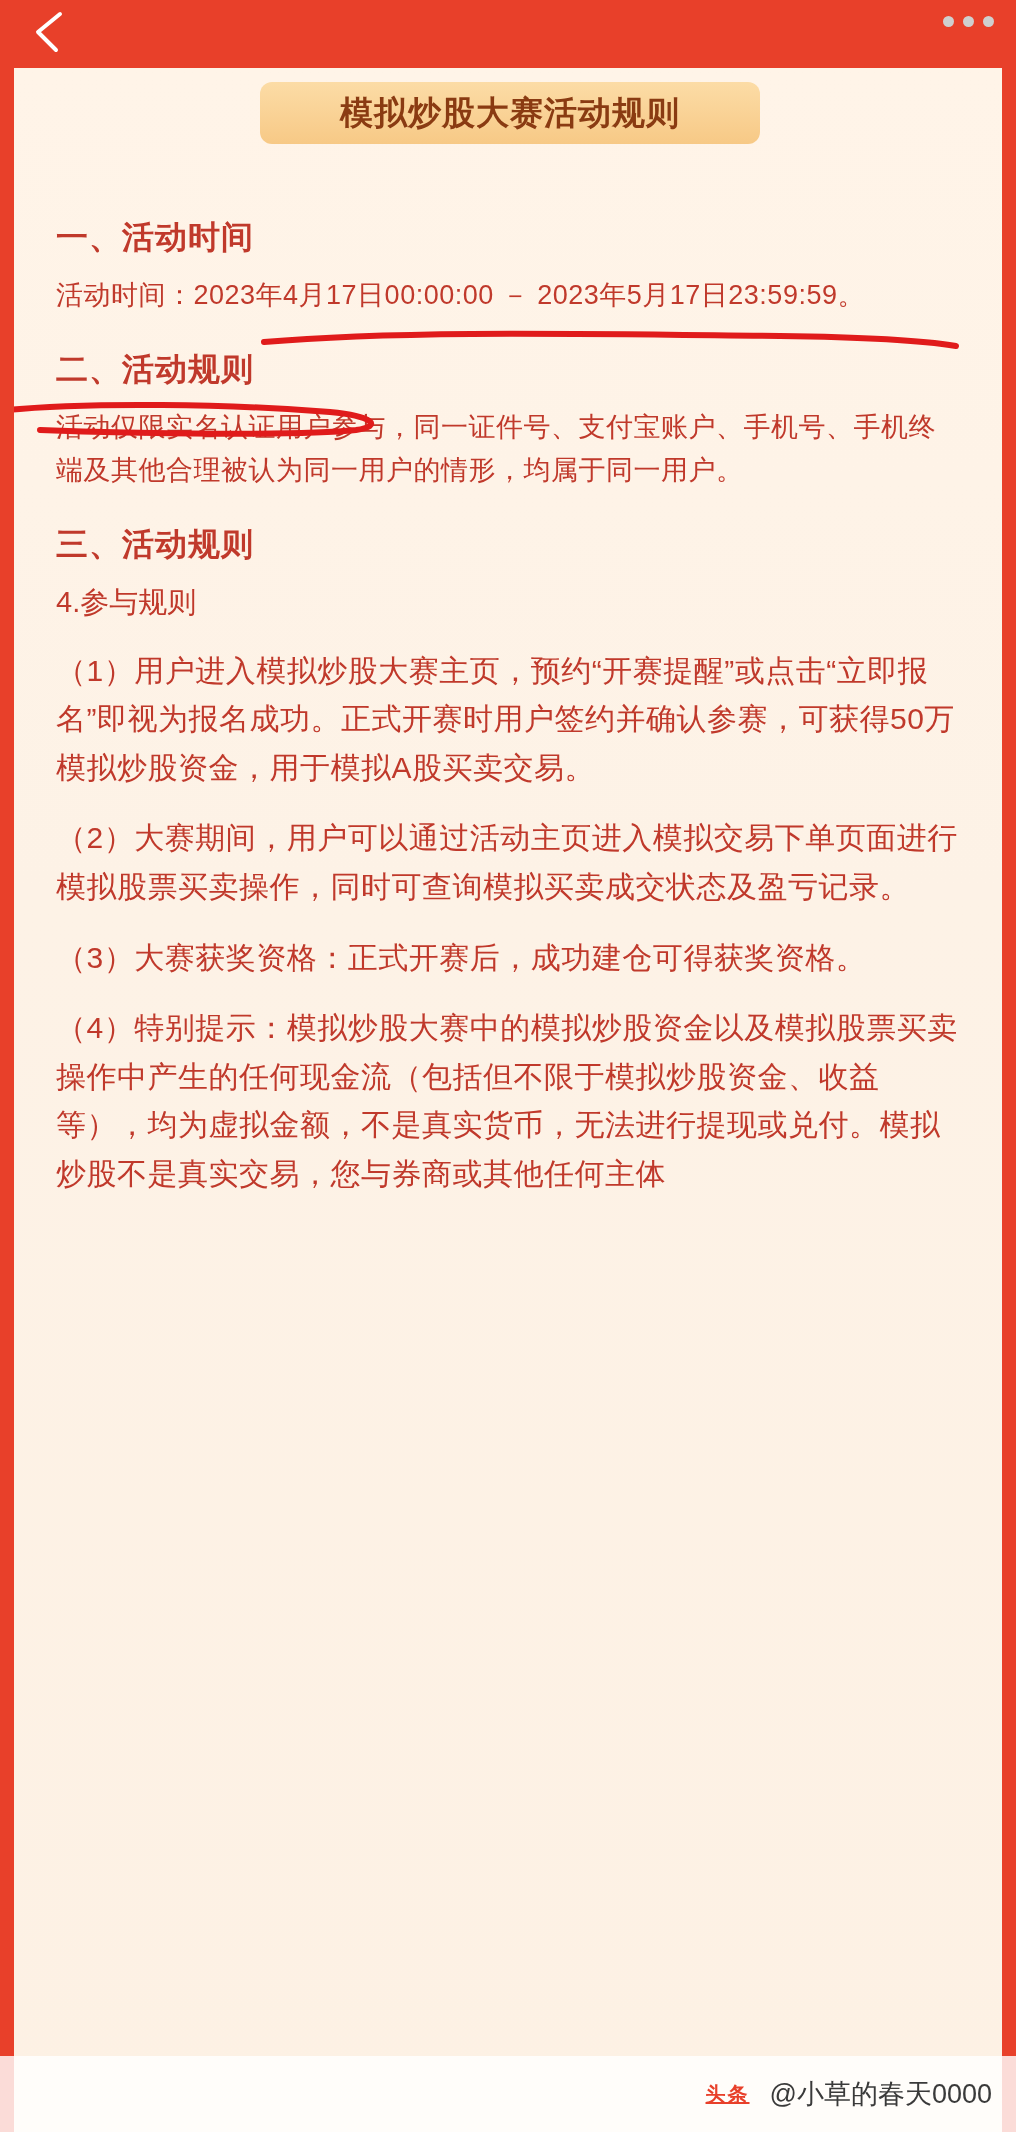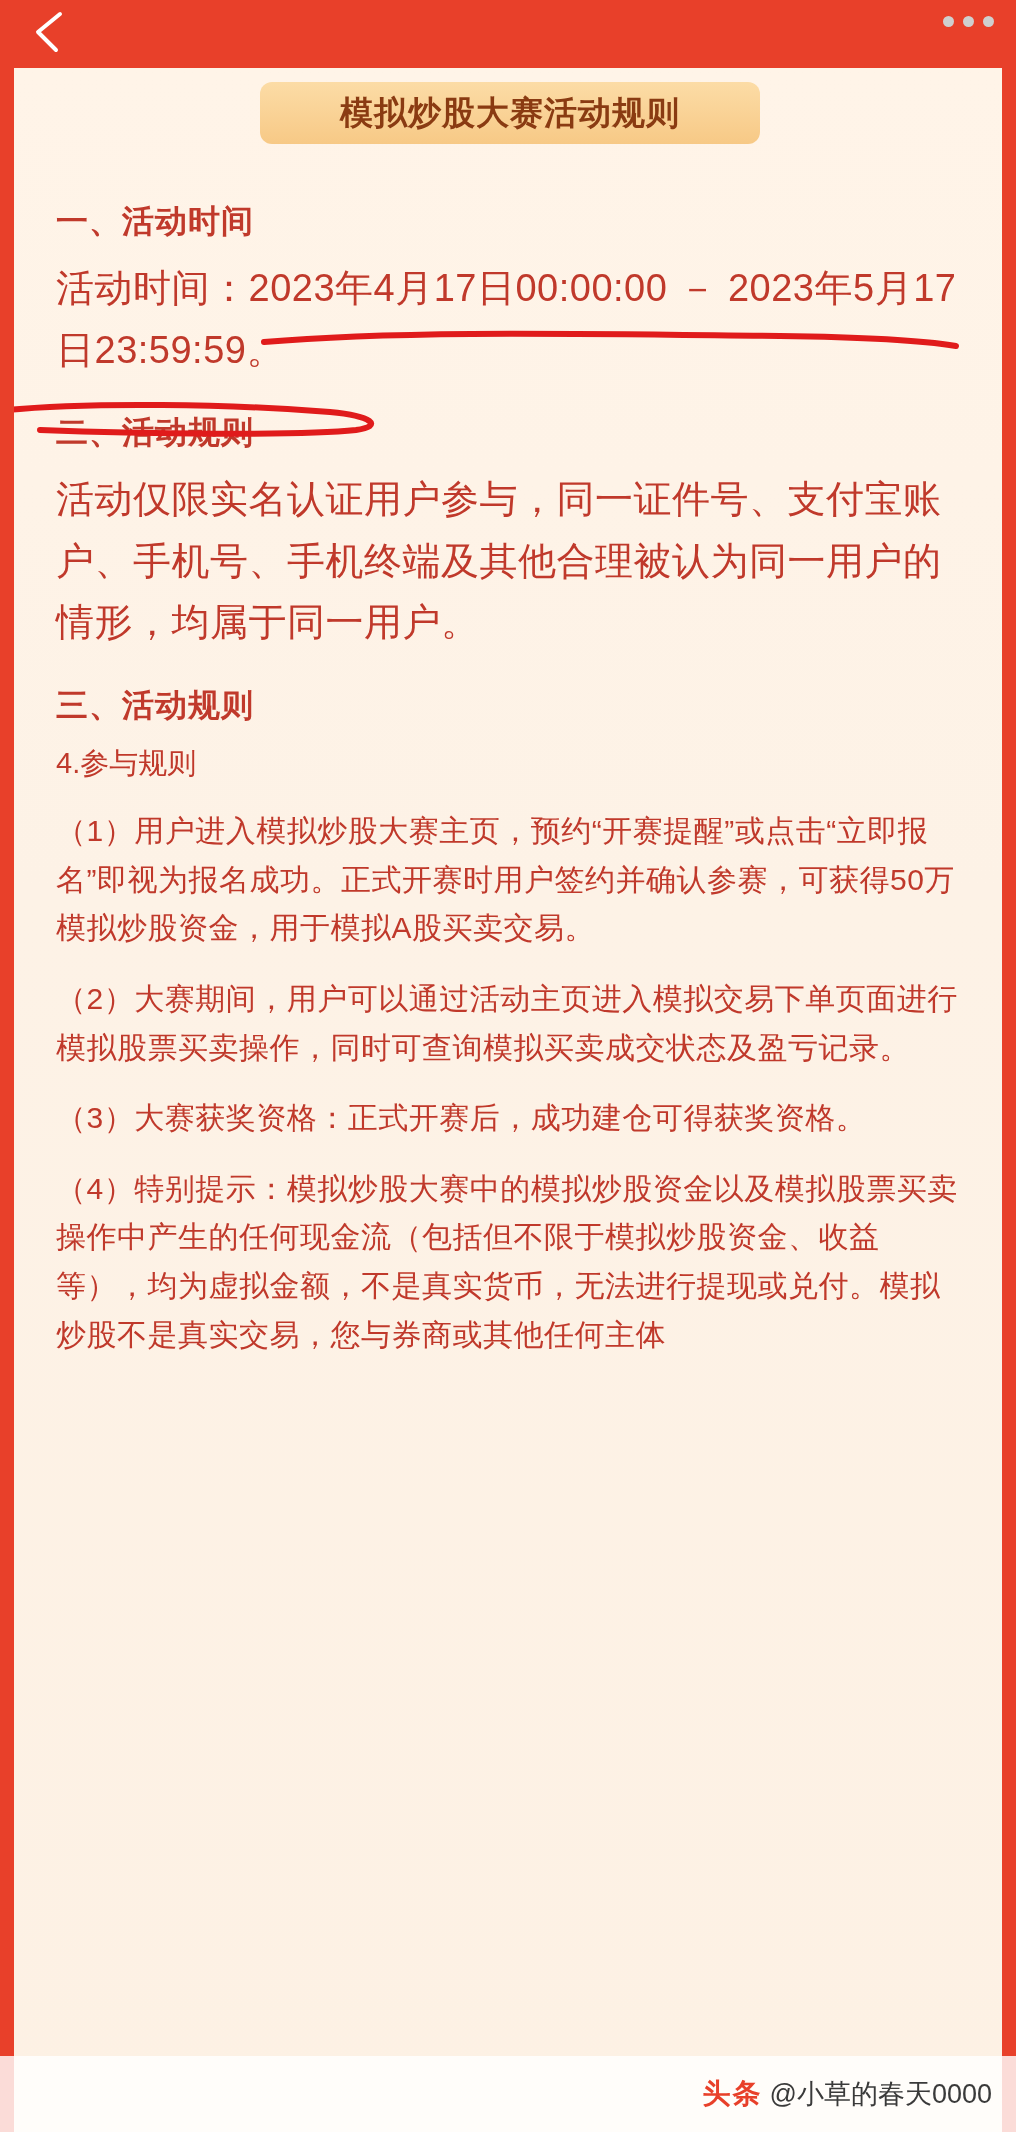--- a/index.html
+++ b/index.html
@@ -101,24 +101,24 @@
     padding: 0 42px;
   }
 
   h2.section {
     font-size: 32px;
     font-weight: bold;
     color: #c0392b;
     margin: 30px 0 14px 0;
     letter-spacing: 1px;
   }
-  h2.section.first { margin-top: 40px; }
+  h2.section.first { margin-top: 56px; }
 
   p.para {
-    font-size: 38px;
+    font-size: 27px;
     line-height: 1.62;
     color: #c0392b;
     margin: 0 0 6px 0;
     letter-spacing: 0.5px;
   }
   p.sub {
     font-size: 29px;
     line-height: 1.5;
     color: #c0392b;
     margin: 14px 0 4px 0;
@@ -148,25 +148,26 @@
     width: 1016px;
     height: 76px;
     background: rgba(255,255,255,0.82);
     display: flex;
     align-items: center;
     justify-content: flex-end;
     padding-right: 24px;
     z-index: 6;
   }
   .wm-logo {
-    font-size: 28px;
+    font-size: 20px;
     font-weight: bold;
     color: #e8402a;
-    margin-right: 7px;
+    margin-right: 20px;
     letter-spacing: 2px;
+    text-decoration: underline;
   }
   .wm-text {
     font-size: 27px;
     color: #3a3a3a;
   }
   .fade-bottom {
     position: absolute;
     left: 14px;
     bottom: 76px;
     width: 988px;

